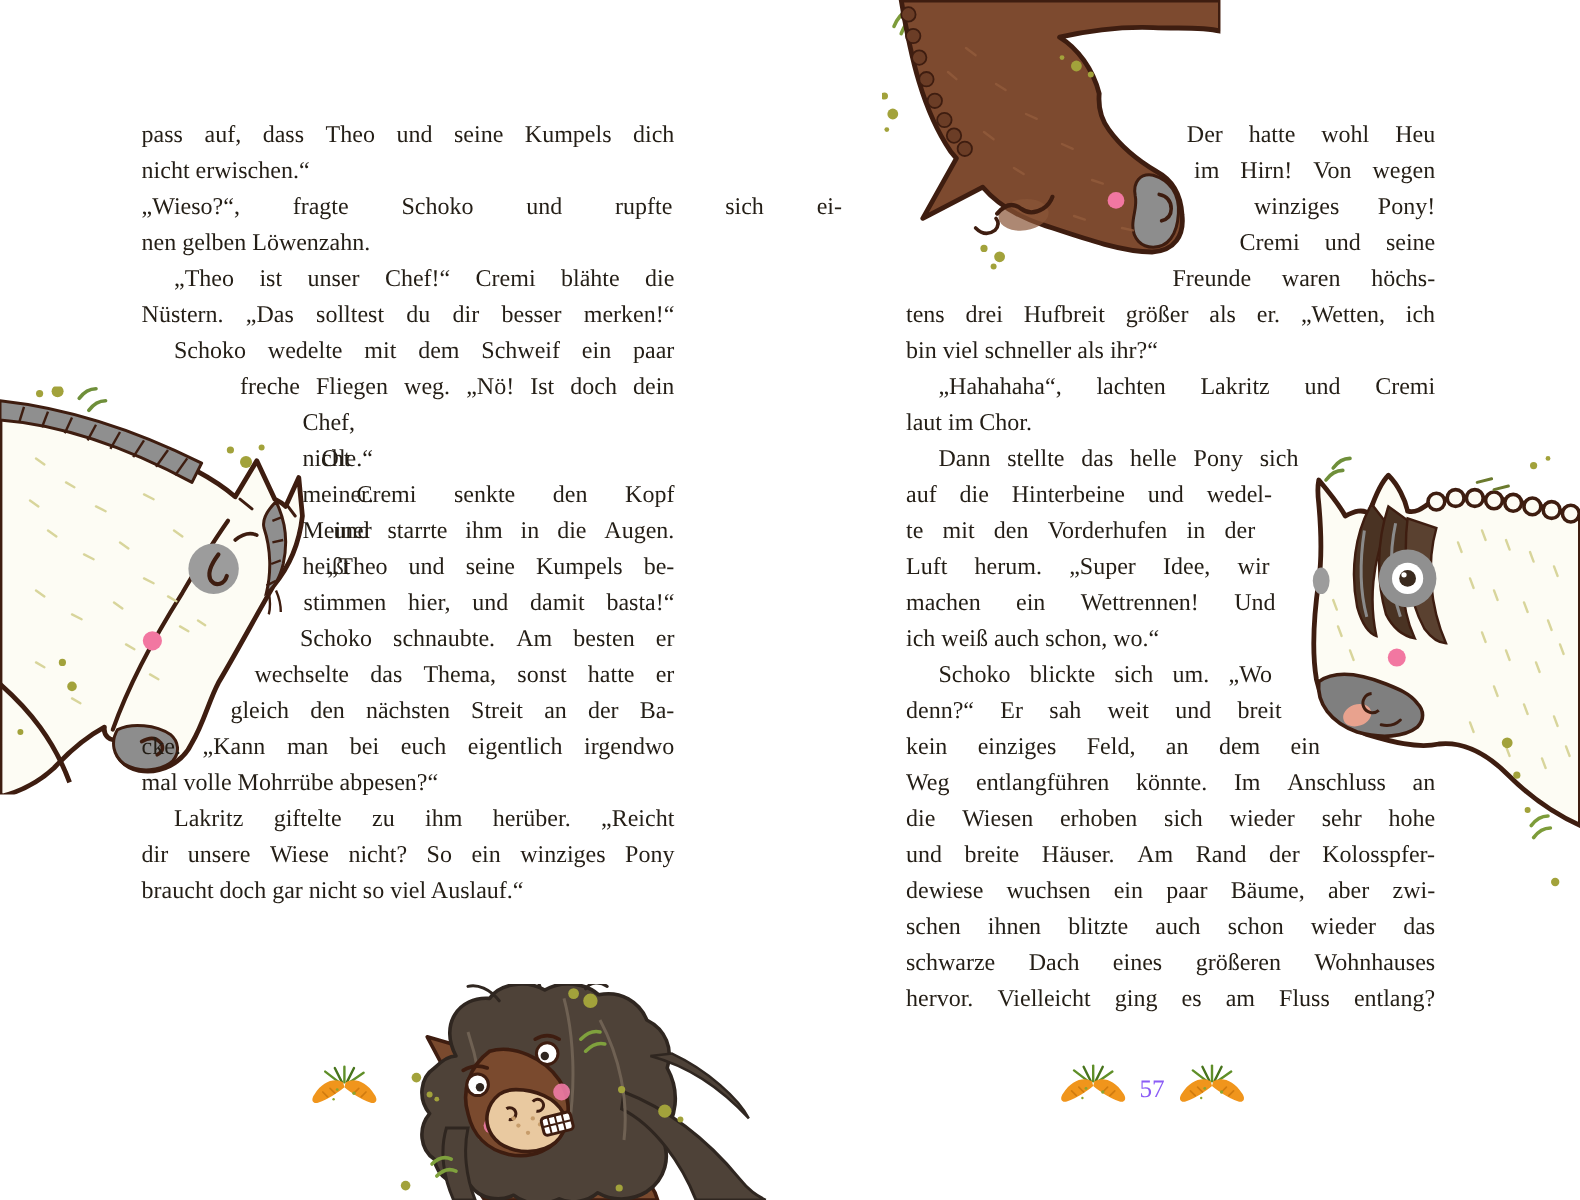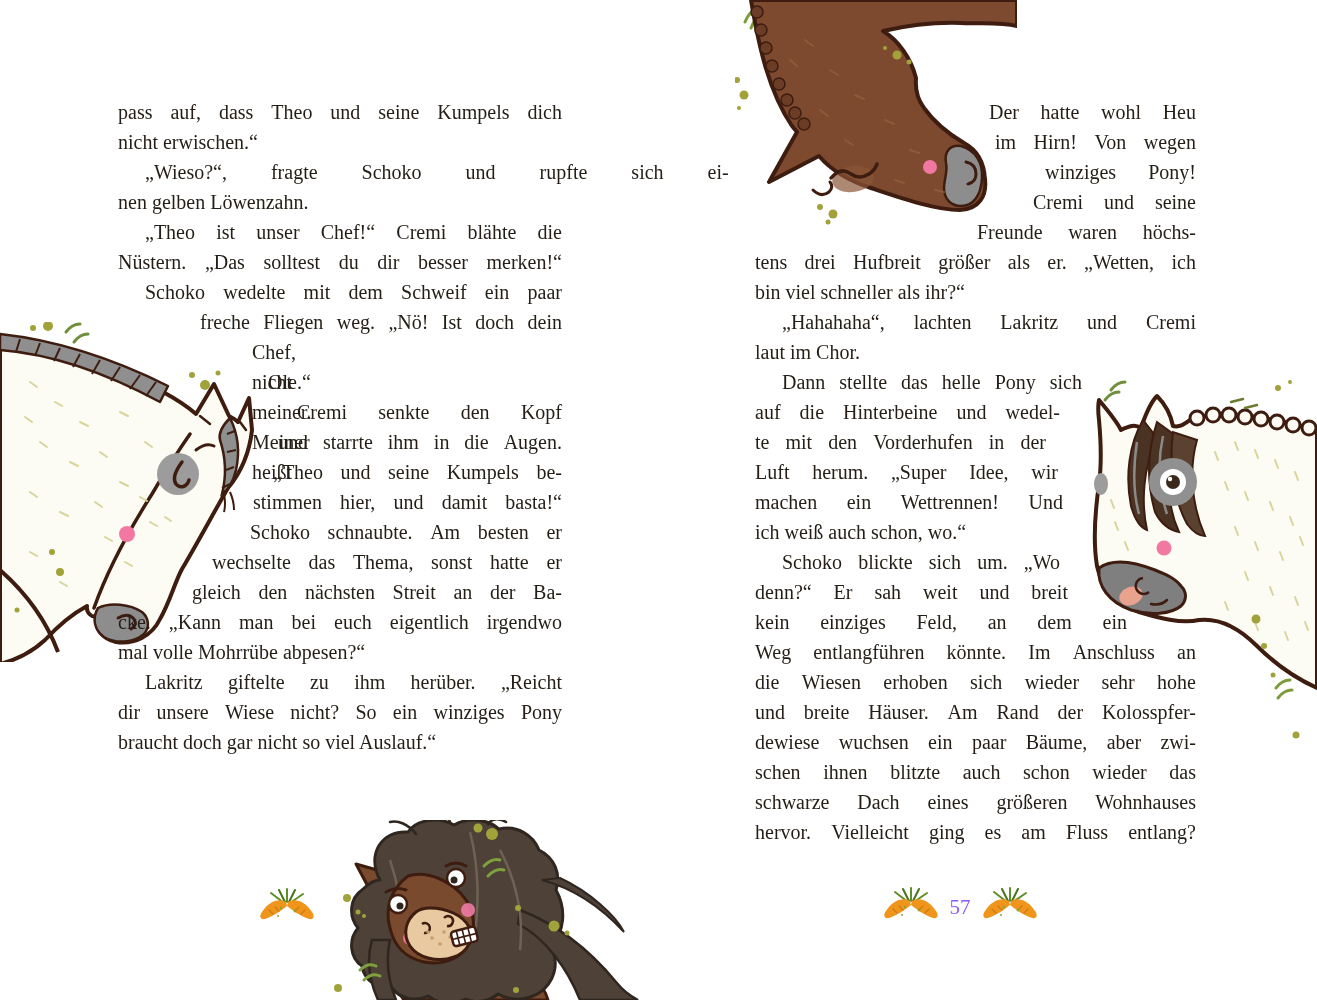--- a/index.html
+++ b/index.html
@@ -285,21 +285,21 @@
         <span>pass</span>
         <span>auf,</span>
         <span>dass</span>
         <span>Theo</span>
         <span>und</span>
         <span>seine</span>
         <span>Kumpels</span>
         <span>dich</span>
       </div>
       <div class="line a-l">nicht erwischen.“</div>
-      <div class="line a-j" style="margin-left: 27px; gap: 44px;">
+      <div class="line a-j" style=" gap: 44px;">
         <span>„Wieso?“,</span>
         <span>fragte</span>
         <span>Schoko</span>
         <span>und</span>
         <span>rupfte</span>
         <span>sich</span>
         <span>ei-</span>
       </div>
       <div class="line a-l">nen gelben Löwenzahn.</div>
       <div class="line a-j" style="margin-left: 27px;">
@@ -519,21 +519,21 @@
         <span>„Wo</span>
       </div>
       <div class="line a-j" style="margin-right: 128px;">
         <span>denn?“</span>
         <span>Er</span>
         <span>sah</span>
         <span>weit</span>
         <span>und</span>
         <span>breit</span>
       </div>
-      <div class="line a-j" style="margin-right: 69px;">
+      <div class="line a-j" style="margin-right: 96px;">
         <span>kein</span>
         <span>einziges</span>
         <span>Feld,</span>
         <span>an</span>
         <span>dem</span>
         <span>ein</span>
       </div>
       <div class="line a-j">
         <span>Weg</span>
         <span>entlangführen</span>

